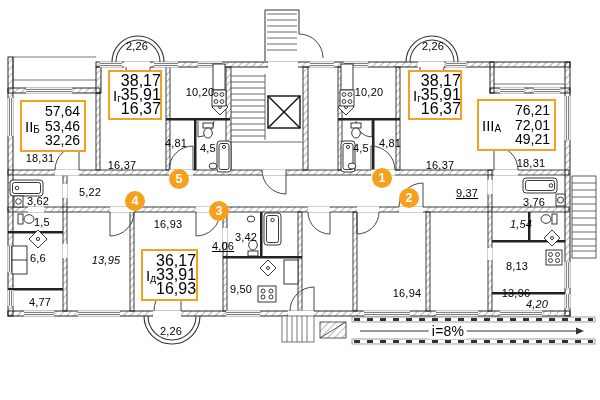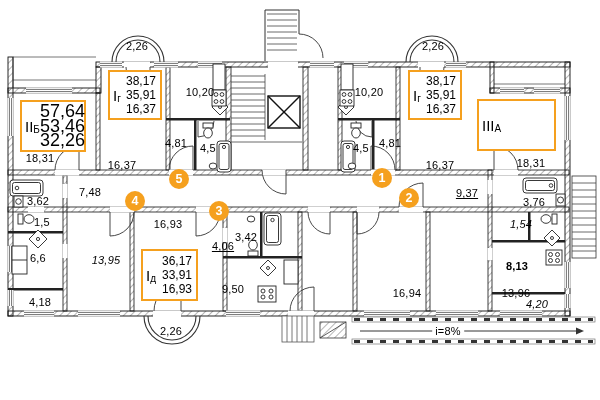--- a/index.html
+++ b/index.html
@@ -5,37 +5,37 @@
   html,body{margin:0;padding:0;background:#e8e8e8;}
   .stage{
     position:relative;width:600px;height:400px;background:#ffffff;
     font-family:"Liberation Sans",sans-serif;overflow:hidden;
   }
   .stage svg{position:absolute;left:0;top:0;}
   .dim{
     position:absolute;transform:translate(-50%,-50%);
     font-size:11px;color:#000;white-space:nowrap;letter-spacing:.2px;text-align:center;
   }
-  .ramp-label{background:#fff;padding:0 3px;font-size:11px;}
+  .ramp-label{background:#fff;padding:0 3px;font-size:14px;}
   .marker{
     position:absolute;width:20px;height:20px;border-radius:50%;
     background:#f5a01e;color:#fff;font-weight:bold;font-size:12.5px;
     display:flex;align-items:center;justify-content:center;
     transform:translate(-50%,-50%);
   }
   .apt-box{
     position:absolute;background:#fff;border:2.5px solid #f5a01e;
     box-sizing:border-box;display:flex;align-items:center;
     padding:1px 4px 1px 3px;
   }
   .apt-label{display:flex;align-items:baseline;color:#000;}
   .apt-label .roman{font-size:15px;line-height:15px;}
   .apt-label .sub{font-size:10px;position:relative;top:1px;}
-  .apt-nums{flex:1;text-align:right;font-size:18px;line-height:14.6px;color:#000;}
-  .apt-box.small .apt-nums{font-size:12px;line-height:14px;}
+  .apt-nums{flex:1;text-align:right;font-size:14px;line-height:14.6px;color:#000;}
+  .apt-box.small .apt-nums{font-size:16px;line-height:14px;}
 </style>
 </head>
 <body>
 
 <div class="stage">
 
 <svg width="600" height="400" viewBox="0 0 600 400">
   <defs>
     <pattern id="hatch" patternUnits="userSpaceOnUse" width="5" height="5" patternTransform="rotate(45)">
       <line x1="0" y1="0" x2="0" y2="5" stroke="#777" stroke-width="1.1"></line>
@@ -454,20 +454,25 @@
       <div>38,17</div>
         <div>35,91</div>
         <div>16,37</div>
     </div>
   </div>
   <div class="apt-box" style="left:477px;top:99px;width:79px;height:52px;">
     <div class="apt-label">
         <span class="roman">III</span>
         <span class="sub">А</span>
       </div>
+    <div class="apt-nums">
+      <div>76,21</div>
+        <div>72,01</div>
+        <div>49,21</div>
+    </div>
   </div>
   <div class="apt-box small" style="left:141px;top:249px;width:57px;height:52px;">
     <div class="apt-label">
         <span class="roman">I</span>
         <span class="sub">д</span>
       </div>
     <div class="apt-nums">
       <div>36,17</div>
         <div>33,91</div>
         <div>16,93</div>
@@ -485,34 +490,34 @@
   <span class="dim" style="left:433px;top:46px;">2,26</span>
   <span class="dim" style="left:369px;top:92px;">10,20</span>
   <span class="dim" style="left:40px;top:158px;">18,31</span>
   <span class="dim" style="left:122px;top:165px;">16,37</span>
   <span class="dim" style="left:176px;top:143px;">4,81</span>
   <span class="dim" style="left:208px;top:148px;">4,5</span>
   <span class="dim" style="left:361px;top:148px;">4,5</span>
   <span class="dim" style="left:390px;top:143px;">4,81</span>
   <span class="dim" style="left:440px;top:165px;">16,37</span>
   <span class="dim" style="left:531px;top:163px;">18,31</span>
-  <span class="dim" style="left:90px;top:192px;">7,48</span>
+  <span class="dim" style="left:90px;top:192px;">5,22</span>
   <span class="dim" style="left:467px;top:193px;text-decoration:underline;">9,37</span>
   <span class="dim" style="left:38px;top:201px;">3,62</span>
   <span class="dim" style="left:534px;top:202px;">3,76</span>
   <span class="dim" style="left:42px;top:222px;">1,5</span>
   <span class="dim" style="left:521px;top:224px;font-style:italic;">1,54</span>
   <span class="dim" style="left:168px;top:224px;">16,93</span>
   <span class="dim" style="left:246px;top:237px;">3,42</span>
   <span class="dim" style="left:223px;top:246px;text-decoration:underline;">4,06</span>
   <span class="dim" style="left:38px;top:258px;">6,6</span>
   <span class="dim" style="left:106px;top:260px;font-style:italic;">13,95</span>
-  <span class="dim" style="left:233px;top:289px;">9,50</span>
-  <span class="dim" style="left:517px;top:266px;font-weight:bold;">8,13</span>
-  <span class="dim" style="left:40px;top:302px;">4,18</span>
+  <span class="dim" style="left:241px;top:289px;">9,50</span>
+  <span class="dim" style="left:517px;top:266px;">8,13</span>
+  <span class="dim" style="left:40px;top:302px;">4,77</span>
   <span class="dim" style="left:407px;top:293px;">16,94</span>
   <span class="dim" style="left:470px;top:293px;margin-left:46px;">13,96</span>
   <span class="dim" style="left:537px;top:304px;font-style:italic;">4,20</span>
   <span class="dim" style="left:171px;top:331px;">2,26</span>
 
   <span class="dim ramp-label" style="left:448px;top:331px;">i=8%</span>
 
 </div>
 
 </body></html>

